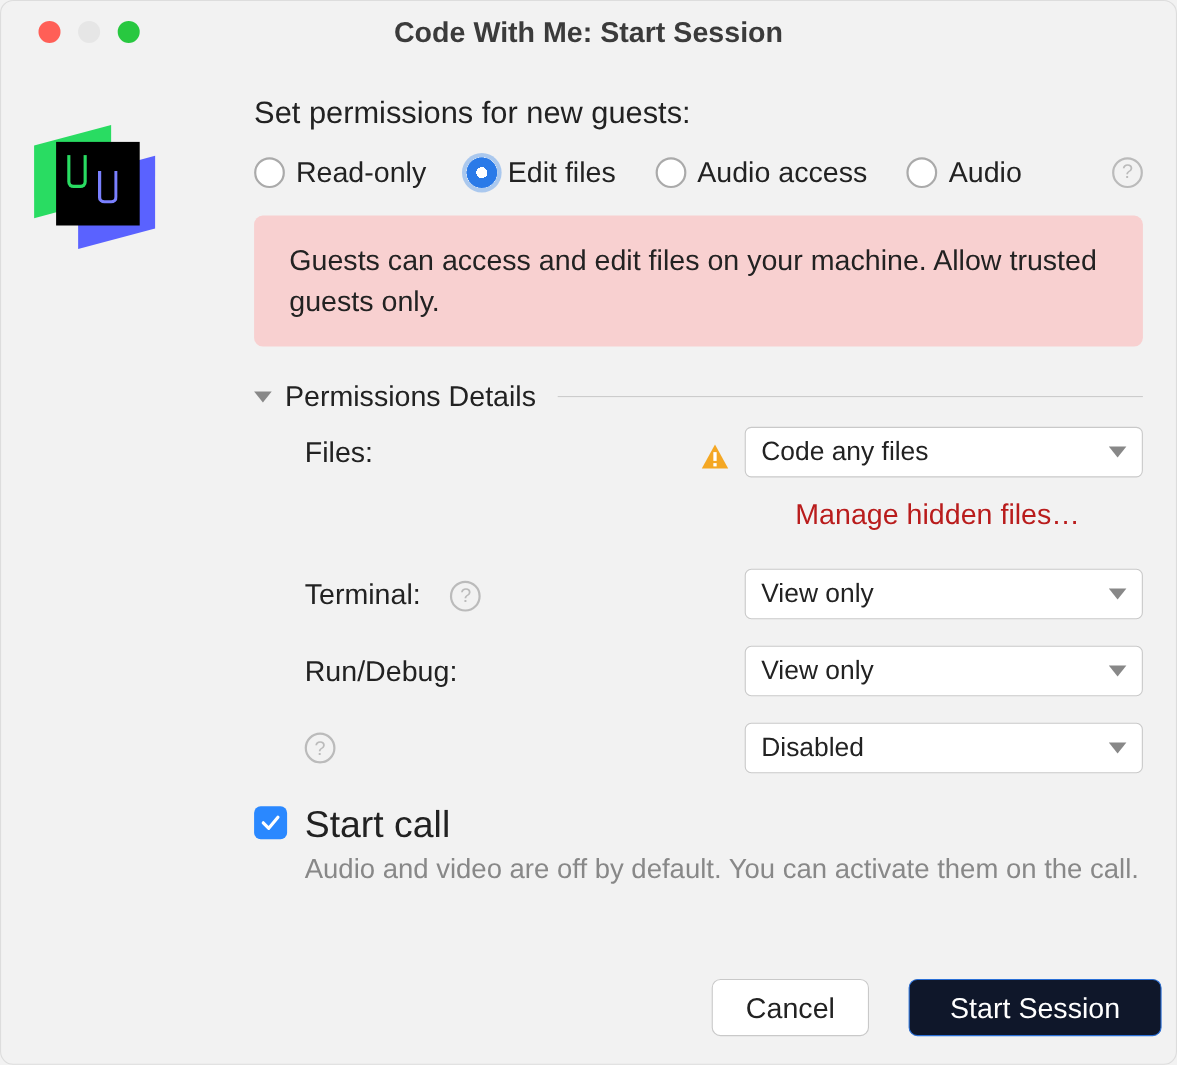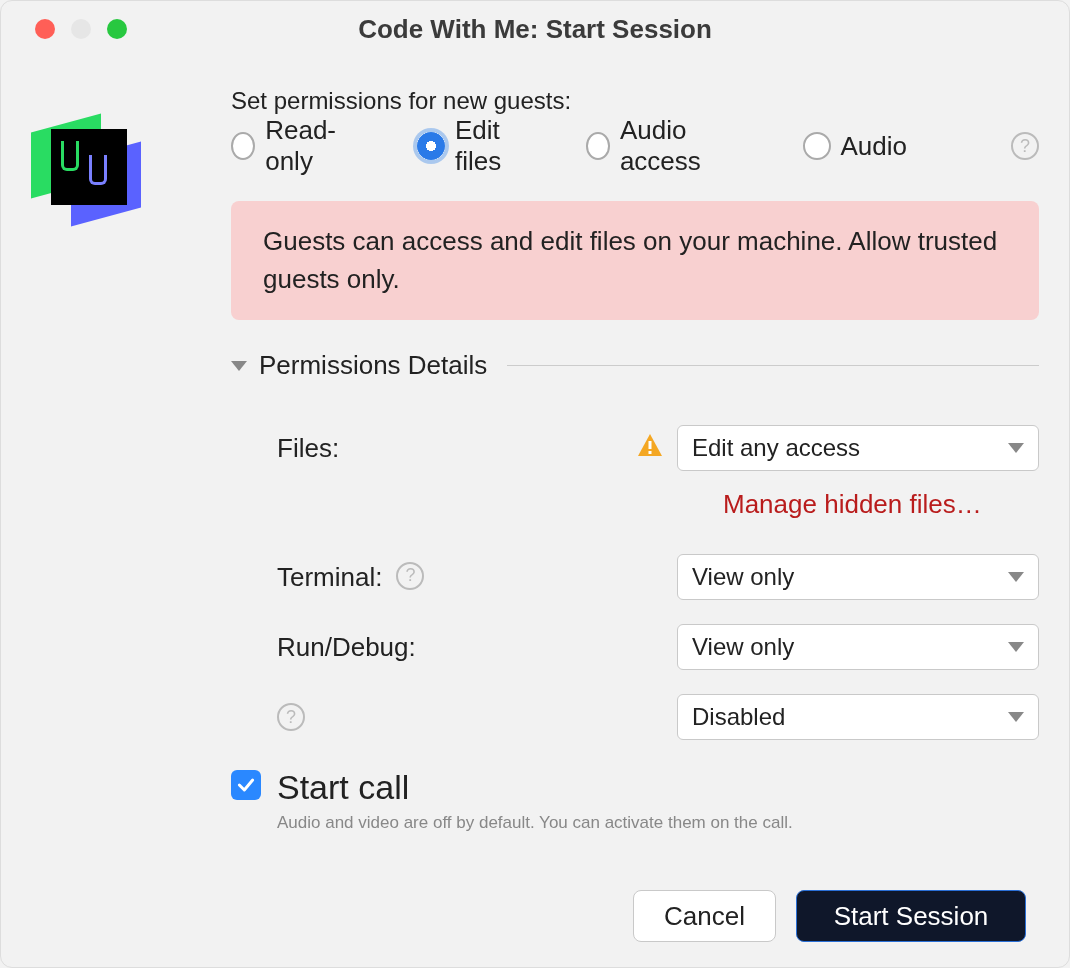--- a/index.html
+++ b/index.html
@@ -61,26 +61,26 @@
     position: absolute;
     width: 18px; height: 30px;
     border: 3px solid;
     border-radius: 0 0 6px 6px;
     border-top: none;
   }
   .logo .g1 { left: 30px; top: 30px; border-color: #29dc62; }
   .logo .g2 { left: 58px; top: 44px; border-color: #7a80ff; }
 
   .main { }
-  .heading { font-size: 24px; }
+  .heading { font-size: 28px; margin-bottom: 22px; }
 
   .radio-row {
     display: flex;
     align-items: center;
-    gap: 52px;
+    gap: 36px;
     margin-bottom: 24px;
   }
   .radio-opt { display: flex; align-items: center; gap: 10px; font-size: 26px; cursor: pointer; }
   .radio {
     width: 28px; height: 28px; border-radius: 50%;
     border: 2px solid #aaa; background: #fff;
     display: flex; align-items: center; justify-content: center;
   }
   .radio.selected {
     border: none;
@@ -104,42 +104,42 @@
     background: #f8d0d0;
     border-radius: 8px;
     padding: 22px 32px;
     font-size: 26px;
     line-height: 1.45;
     margin-bottom: 30px;
   }
 
   .section-hdr {
     display: flex; align-items: center; gap: 12px;
-    margin-bottom: 44px;
+    margin-bottom: 12px;
   }
   .section-hdr .caret {
     width: 0; height: 0;
     border-left: 8px solid transparent;
     border-right: 8px solid transparent;
     border-top: 10px solid #888;
     cursor: pointer;
   }
   .section-hdr .line {
     flex: 1; height: 1px; background: #ccc; margin-left: 8px;
   }
   .section-hdr .lbl { font-size: 26px; }
 
   .perm-rows { padding-left: 46px; }
   .perm-row {
     display: grid;
     grid-template-columns: 400px 1fr;
     align-items: center;
     margin-bottom: 24px;
   }
-  .perm-label { font-size: 26px; display: flex; align-items: flex-start; gap: 14px; }
+  .perm-label { font-size: 26px; display: flex; align-items: flex-end; gap: 27px; }
   .perm-label .warn-icon {
     margin-left: auto; margin-right: 14px;
   }
   .warn-icon svg { display:block; }
 
   .select {
     height: 46px;
     border: 1px solid #c9c9c9;
     border-radius: 6px;
     background: #fff;
@@ -162,26 +162,26 @@
 
   .startcall { margin-top: 28px; display: flex; gap: 16px; }
   .chk {
     width: 30px; height: 30px; border-radius: 6px;
     background: #2a88ff; display: flex; align-items: center; justify-content: center;
     flex-shrink: 0; margin-top: 2px;
     cursor: pointer;
   }
   .chk svg { width: 20px; height: 20px; }
   .startcall .txt .lbl { font-size: 34px; }
-  .startcall .txt .sub { font-size: 17px; color: #888; margin-top: 6px; }
+  .startcall .txt .sub { font-size: 25px; color: #888; margin-top: 6px; }
 
   .footer {
     position: absolute;
-    right: 44px; bottom: 26px;
-    display: flex; gap: 20px;
+    right: 14px; bottom: 26px;
+    display: flex; gap: 36px;
   }
   .btn {
     height: 52px;
     border-radius: 8px;
     padding: 0 30px;
     font-size: 26px;
     display: flex; align-items: center; justify-content: center;
     cursor: pointer;
   }
   .btn-secondary { background: #fff; border: 1px solid #c9c9c9; color: #222; }
@@ -248,21 +248,21 @@
           <span>Files:</span>
           <span class="warn-icon">
             <svg width="26" height="24" viewBox="0 0 26 24">
                 <path d="M13 1 L25 23 H1 Z" fill="#f4a723"></path>
                 <rect x="11.5" y="8" width="3" height="8" fill="#fff"></rect>
                 <rect x="11.5" y="18" width="3" height="3" fill="#fff"></rect>
               </svg>
           </span>
         </div>
         <div class="select">
-          <span>Edit any access</span>
+          <span>Code any files</span>
           <span class="caret-d"></span>
         </div>
       </div>
 
       <div class="link-row">
         <span class="link">Manage hidden files…</span>
       </div>
 
       <div class="perm-row">
         <div class="perm-label">

